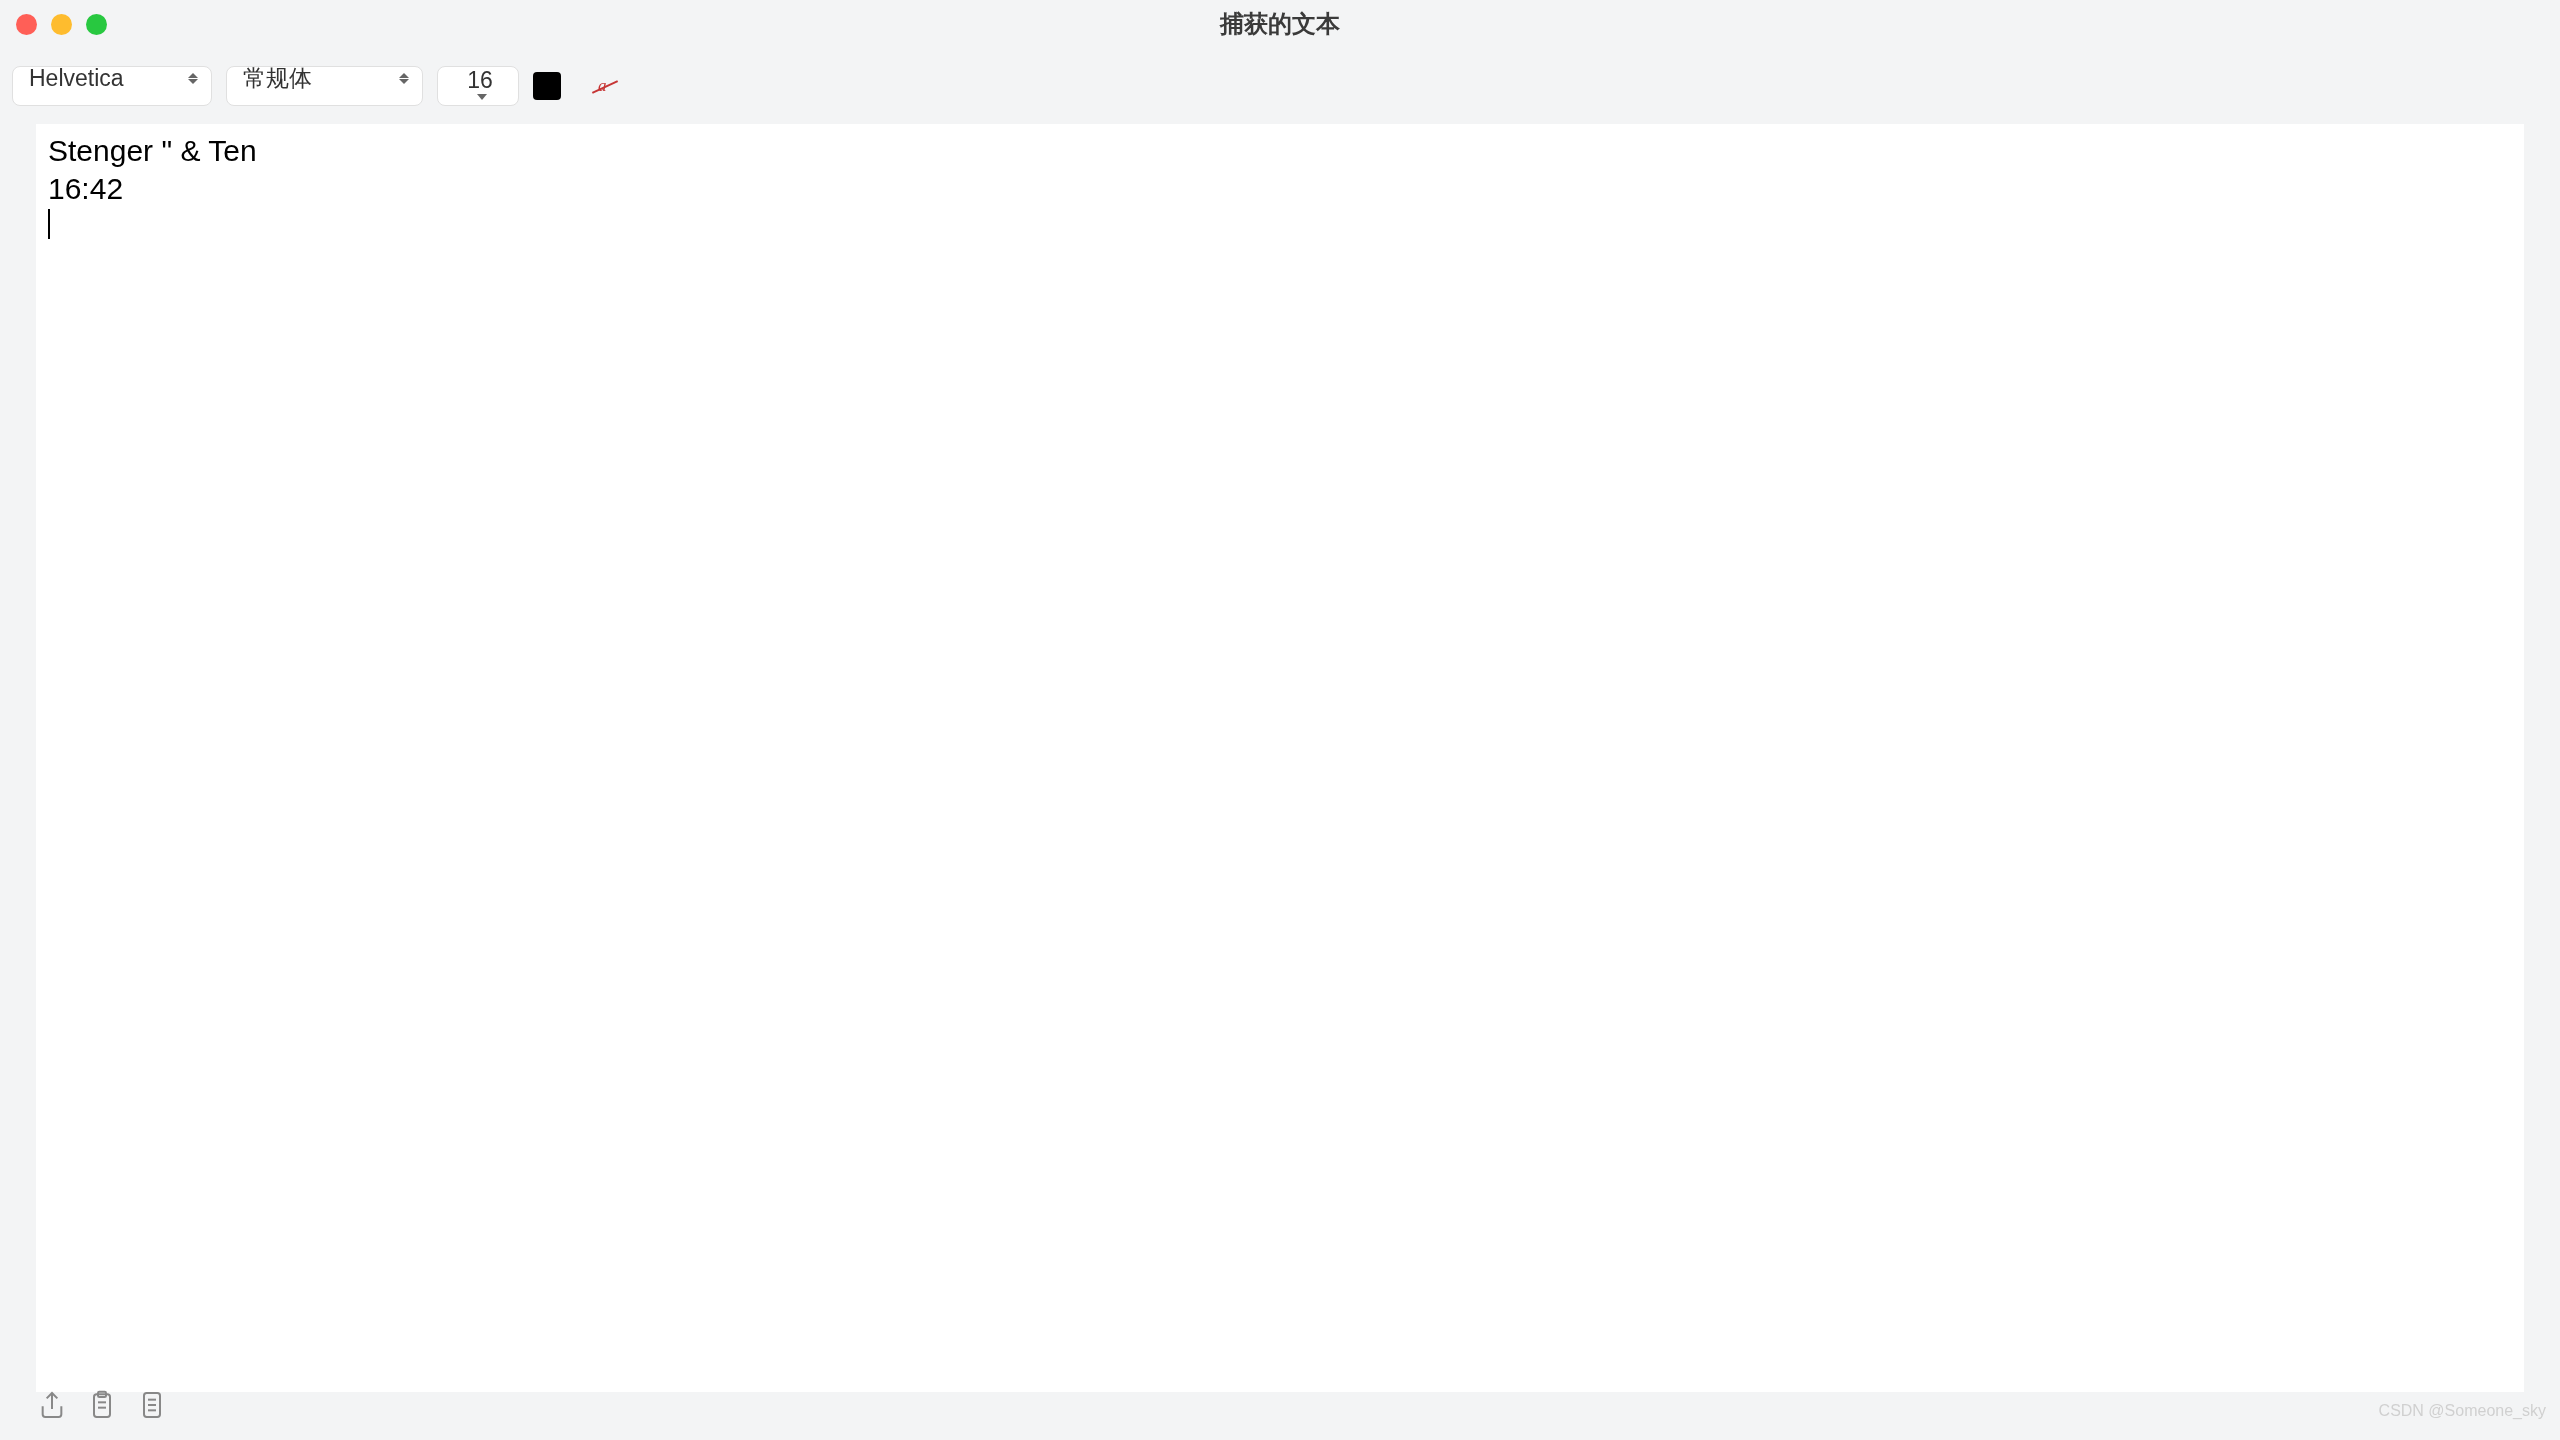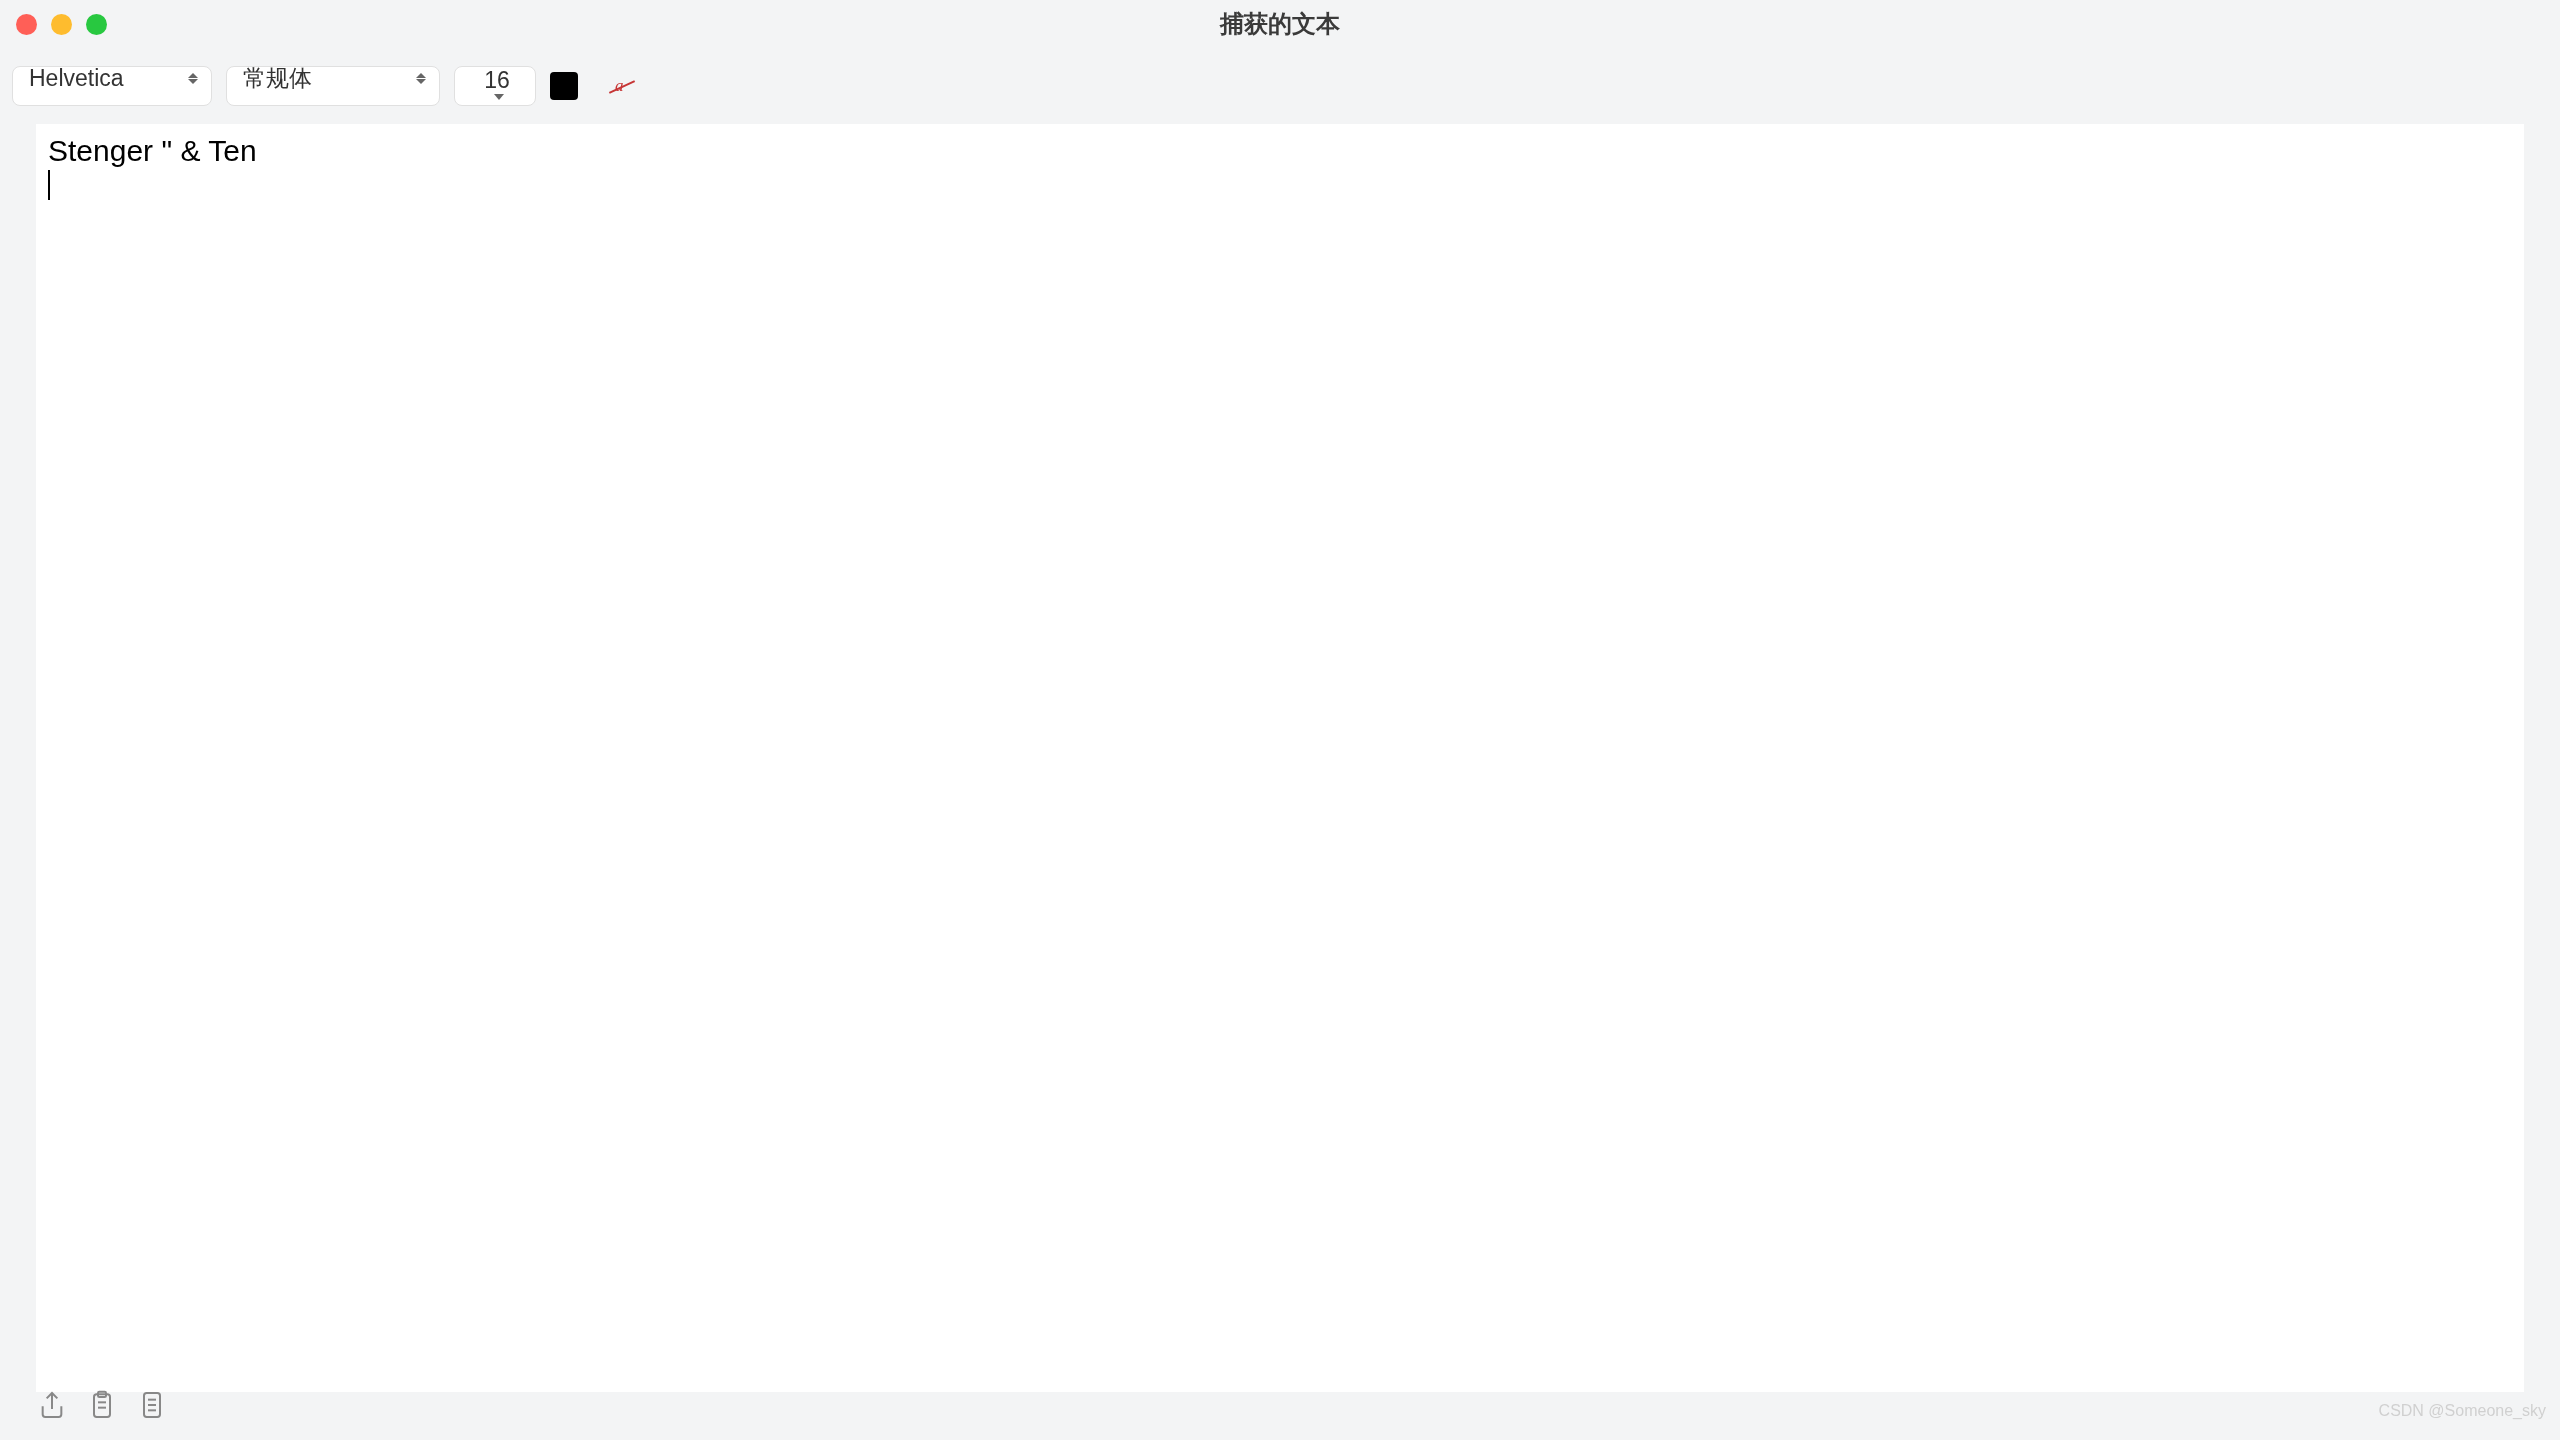--- a/index.html
+++ b/index.html
@@ -75,21 +75,21 @@
       display: flex;
       align-items: center;
       padding: 0 12px 15px 16px;
       font-size: 23px;
       color: #333;
       cursor: pointer;
       position: relative;
     }
     
     .select-control.font-family { width: 200px; }
-    .select-control.font-style { width: 214px; }
+    .select-control.font-style { width: 197px; }
     .select-control.font-size { width: 82px; flex-direction: column; }
     
     .select-label {
       flex: 1;
     }
     
     .select-arrows {
       width: 12px;
       display: flex;
       flex-direction: column;
@@ -274,20 +274,21 @@
       <div class="highlight-icon">
         <span class="highlight-letter">a</span>
         <span class="highlight-strike"></span>
       </div>
     </div>
 
   </div>
 
   <div class="editor-area">
     <div class="text-line">Stenger " &amp; Ten</div>
+    <div class="text-line">16:42</div>
     <div class="text-line"><span class="cursor"></span></div>
   </div>
 
 </div>
 
 <div class="bottom-bar">
   <svg class="bottom-icon" viewBox="0 0 24 24" fill="none" stroke="currentColor" stroke-width="1.5">
     <path d="M12 3v12M8 7l4-4 4 4M5 13v6a2 2 0 002 2h10a2 2 0 002-2v-6"></path>
   </svg>
   <svg class="bottom-icon" viewBox="0 0 24 24" fill="none" stroke="currentColor" stroke-width="1.5">

